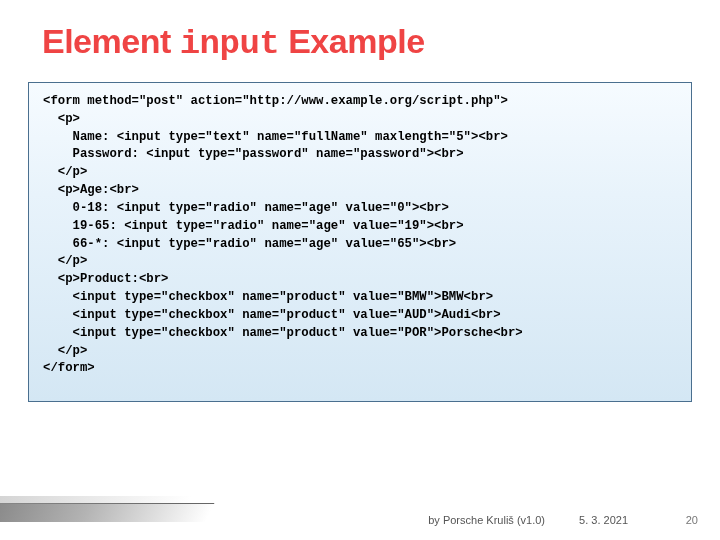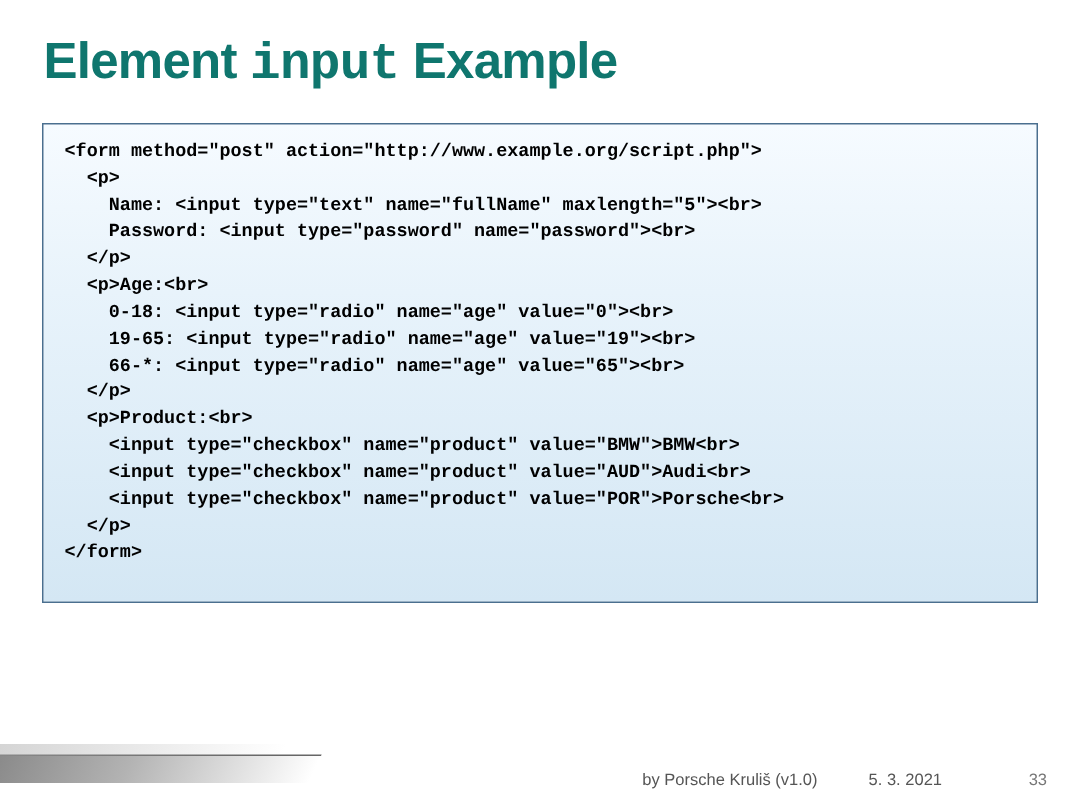--- a/index.html
+++ b/index.html
@@ -7,24 +7,24 @@
     width: 720px;
     height: 540px;
     background: #ffffff;
     font-family: Arial, sans-serif;
     position: relative;
     overflow: hidden;
   }
   .title {
     position: absolute;
     top: 22px;
-    left: 29px;
+    left: 42px;
     font-size: 34px;
     font-weight: 700;
-    color: #0f766e;
+    color: #ef4444;
     letter-spacing: -0.5px;
   }
   .title .mono {
     font-family: "Courier New", monospace;
     font-weight: 700;
   }
   .codebox {
     position: absolute;
     top: 82px;
     left: 28px;
@@ -117,14 +117,14 @@
 <span>    &lt;input type="checkbox" name="product" value="AUD"&gt;Audi&lt;br&gt;</span>
 <span>    &lt;input type="checkbox" name="product" value="POR"&gt;Porsche&lt;br&gt;</span>
 <span>  &lt;/p&gt;</span>
 <span>&lt;/form&gt;</span></div>
 
 <div class="decor"></div>
 
 <div class="footer">
   <span class="byline">by Porsche Kruliš (v1.0)</span>
   <span class="date">5. 3. 2021</span>
-  <span class="pagenum">33</span>
+  <span class="pagenum">20</span>
 </div>
 
 </body></html>

